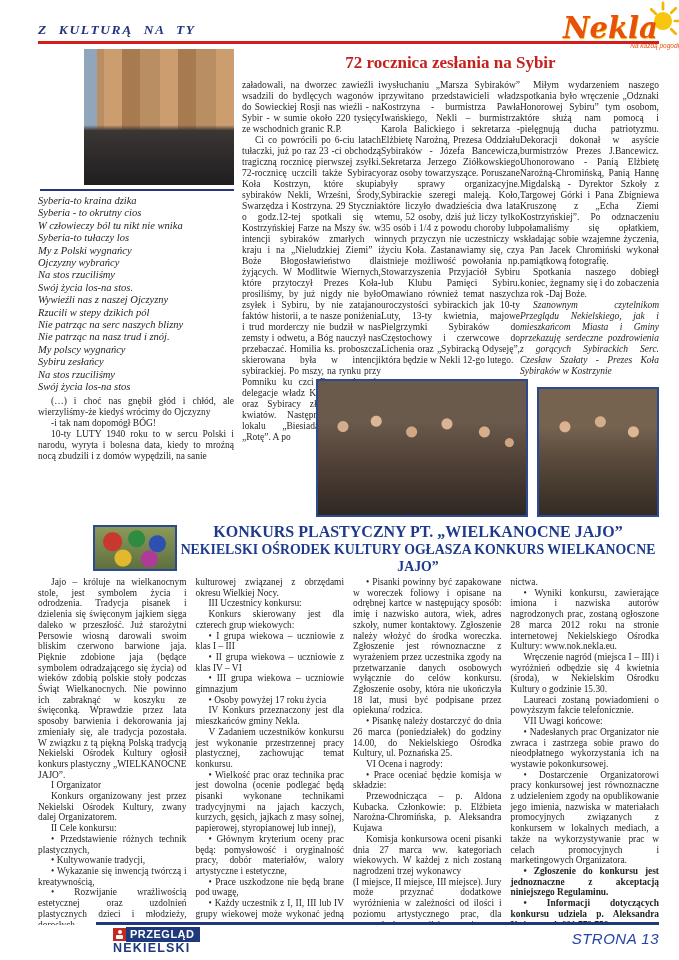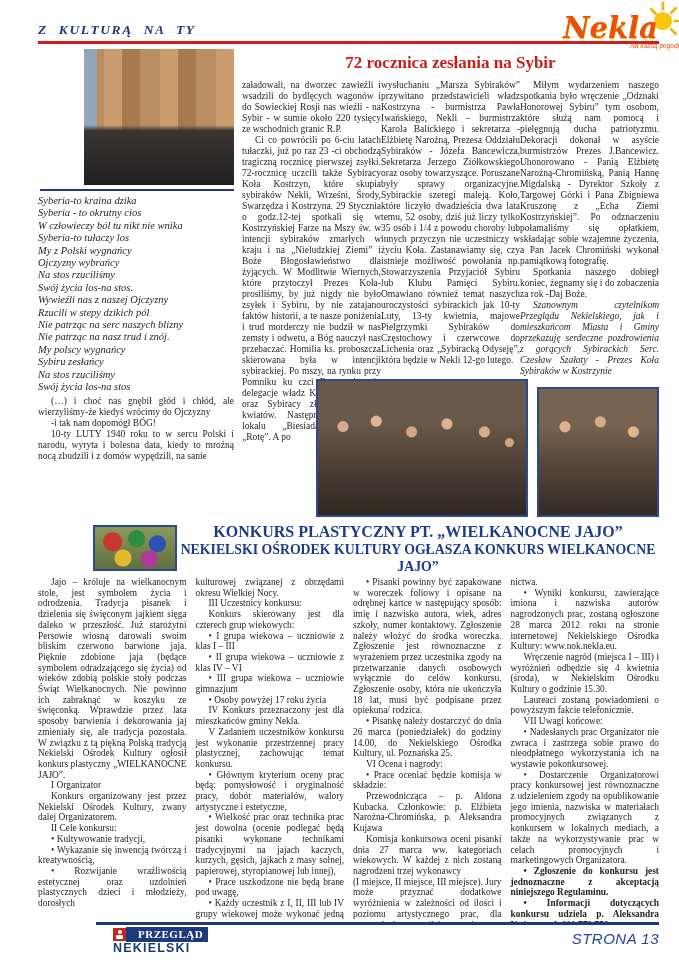--- a/index.html
+++ b/index.html
@@ -83,21 +83,21 @@
   .footer-rule{height:2.5px;background:#21387f;margin-left:58px;}
   .footer-row{display:flex;justify-content:space-between;align-items:flex-start;margin-top:2px;}
   .brand{margin-left:75px;line-height:13px;font-family:"Liberation Sans",sans-serif;}
   .brand-row{display:flex;align-items:center;}
   .brand-icon{display:inline-block;width:13px;height:13px;background:#c4281f;position:relative;flex:none;}
   .brand-icon::before{content:"";position:absolute;left:4.5px;top:2px;width:4px;height:4px;
                       border-radius:50%;background:#fff;}
   .brand-icon::after{content:"";position:absolute;left:3px;top:7px;width:7px;height:4px;
                      background:#fff;border-radius:1px;}
   .brand-top-text{background:#1e3a7c;color:#fff;font-weight:bold;font-size:11px;
-                  padding:1px 5px 1px 12px;letter-spacing:0.5px;font-family:Liberation Serif, serif;}
+                  padding:1px 5px 1px 4px;letter-spacing:0.5px;}
   .brand-bottom{color:#1e3a7c;font-weight:bold;font-size:12.5px;letter-spacing:1.2px;}
   .page-num{font-family:"Liberation Sans",sans-serif;font-weight:normal;font-style:italic;
             font-size:15px;color:#2743a5;letter-spacing:0.5px;margin-top:3px;}
 </style>
 </head>
 <body>
 
 <div class="page">
   <div class="content">
 
@@ -160,36 +160,37 @@
         <div class="banner-l2">NEKIELSKI OŚRODEK KULTURY OGŁASZA KONKURS WIELKANOCNE JAJO”</div>
       </div>
     </div>
 
     <div class="a2-cols">
       <div class="col bodytxt">
           <p>Jajo – króluje na wielkanocnym stole, jest symbolem życia i odrodzenia. Tradycja pisanek i dzielenia się święconym jajkiem sięga daleko w przeszłość. Już starożytni Persowie wiosną darowali swoim bliskim czerwono barwione jaja. Pięknie zdobione jaja (będące symbolem odradzającego się życia) od wieków zdobią polskie stoły podczas Świąt Wielkanocnych. Nie powinno ich zabraknąć w koszyku ze święconką. Wprawdzie przez lata sposoby barwienia i dekorowania jaj zmieniały się, ale tradycja pozostała. W związku z tą piękną Polską tradycją Nekielski Ośrodek Kultury ogłosił konkurs plastyczny „WIELKANOCNE JAJO”.</p>
           <p>I Organizator</p>
           <p>Konkurs organizowany jest przez Nekielski Ośrodek Kultury, zwany dalej Organizatorem.</p>
           <p>II Cele konkursu:</p>
+          <p>• Przedstawienie różnych technik plastycznych,</p>
           <p>• Kultywowanie tradycji,</p>
           <p>• Wykazanie się inwencją twórczą i kreatywnością,</p>
           <p>• Rozwijanie wrażliwością estetycznej oraz uzdolnień plastycznych dzieci i młodzieży, dorosłych</p>
         </div>
       <div class="col bodytxt">
           <p class="noind">kulturowej związanej z obrzędami okresu Wielkiej Nocy.</p>
           <p>III Uczestnicy konkursu:</p>
           <p>Konkurs skierowany jest dla czterech grup wiekowych:</p>
           <p>• I grupa wiekowa – uczniowie z klas I – III</p>
           <p>• II grupa wiekowa – uczniowie z klas IV – VI</p>
           <p>• III grupa wiekowa – uczniowie gimnazjum</p>
           <p>• Osoby powyżej 17 roku życia</p>
           <p>IV Konkurs przeznaczony jest dla mieszkańców gminy Nekla.</p>
           <p>V Zadaniem uczestników konkursu jest wykonanie przestrzennej pracy plastycznej, zachowując temat konkursu.</p>
+          <p>• Wielkość prac oraz technika prac jest dowolna (ocenie podlegać będą pisanki wykonane technikami tradycyjnymi na jajach kaczych, kurzych, gęsich, jajkach z masy solnej, papierowej, styropianowej lub innej),</p>
           <p>• Głównym kryterium oceny prac będą: pomysłowość i oryginalność pracy, dobór materiałów, walory artystyczne i estetyczne,</p>
-          <p>• Wielkość prac oraz technika prac jest dowolna (ocenie podlegać będą pisanki wykonane technikami tradycyjnymi na jajach kaczych, kurzych, gęsich, jajkach z masy solnej, papierowej, styropianowej lub innej),</p>
           <p>• Prace uszkodzone nie będą brane pod uwagę,</p>
           <p>• Każdy uczestnik z I, II, III lub IV grupy wiekowej może wykonać jedną pracę przestrzenną,</p>
         </div>
       <div class="col bodytxt">
           <p>• Pisanki powinny być zapakowane w woreczek foliowy i opisane na odrębnej kartce w następujący sposób: imię i nazwisko autora, wiek, adres szkoły, numer kontaktowy. Zgłoszenie należy włożyć do środka woreczka. Zgłoszenie jest równoznaczne z wyrażeniem przez uczestnika zgody na przetwarzanie danych osobowych wyłącznie do celów konkursu. Zgłoszenie osoby, która nie ukończyła 18 lat, musi być podpisane przez opiekuna/ rodzica.</p>
           <p>• Pisankę należy dostarczyć do dnia 26 marca (poniedziałek) do godziny 14.00, do Nekielskiego Ośrodka Kultury, ul. Poznańska 25.</p>
           <p>VI Ocena i nagrody:</p>
           <p>• Prace oceniać będzie komisja w składzie:</p>
           <p>Przewodnicząca – p. Aldona Kubacka. Członkowie: p. Elżbieta Narożna-Chromińska, p. Aleksandra Kujawa</p>
           <p>Komisja konkursowa oceni pisanki dnia 27 marca ww. kategoriach wiekowych. W każdej z nich zostaną nagrodzeni trzej wykonawcy</p>

